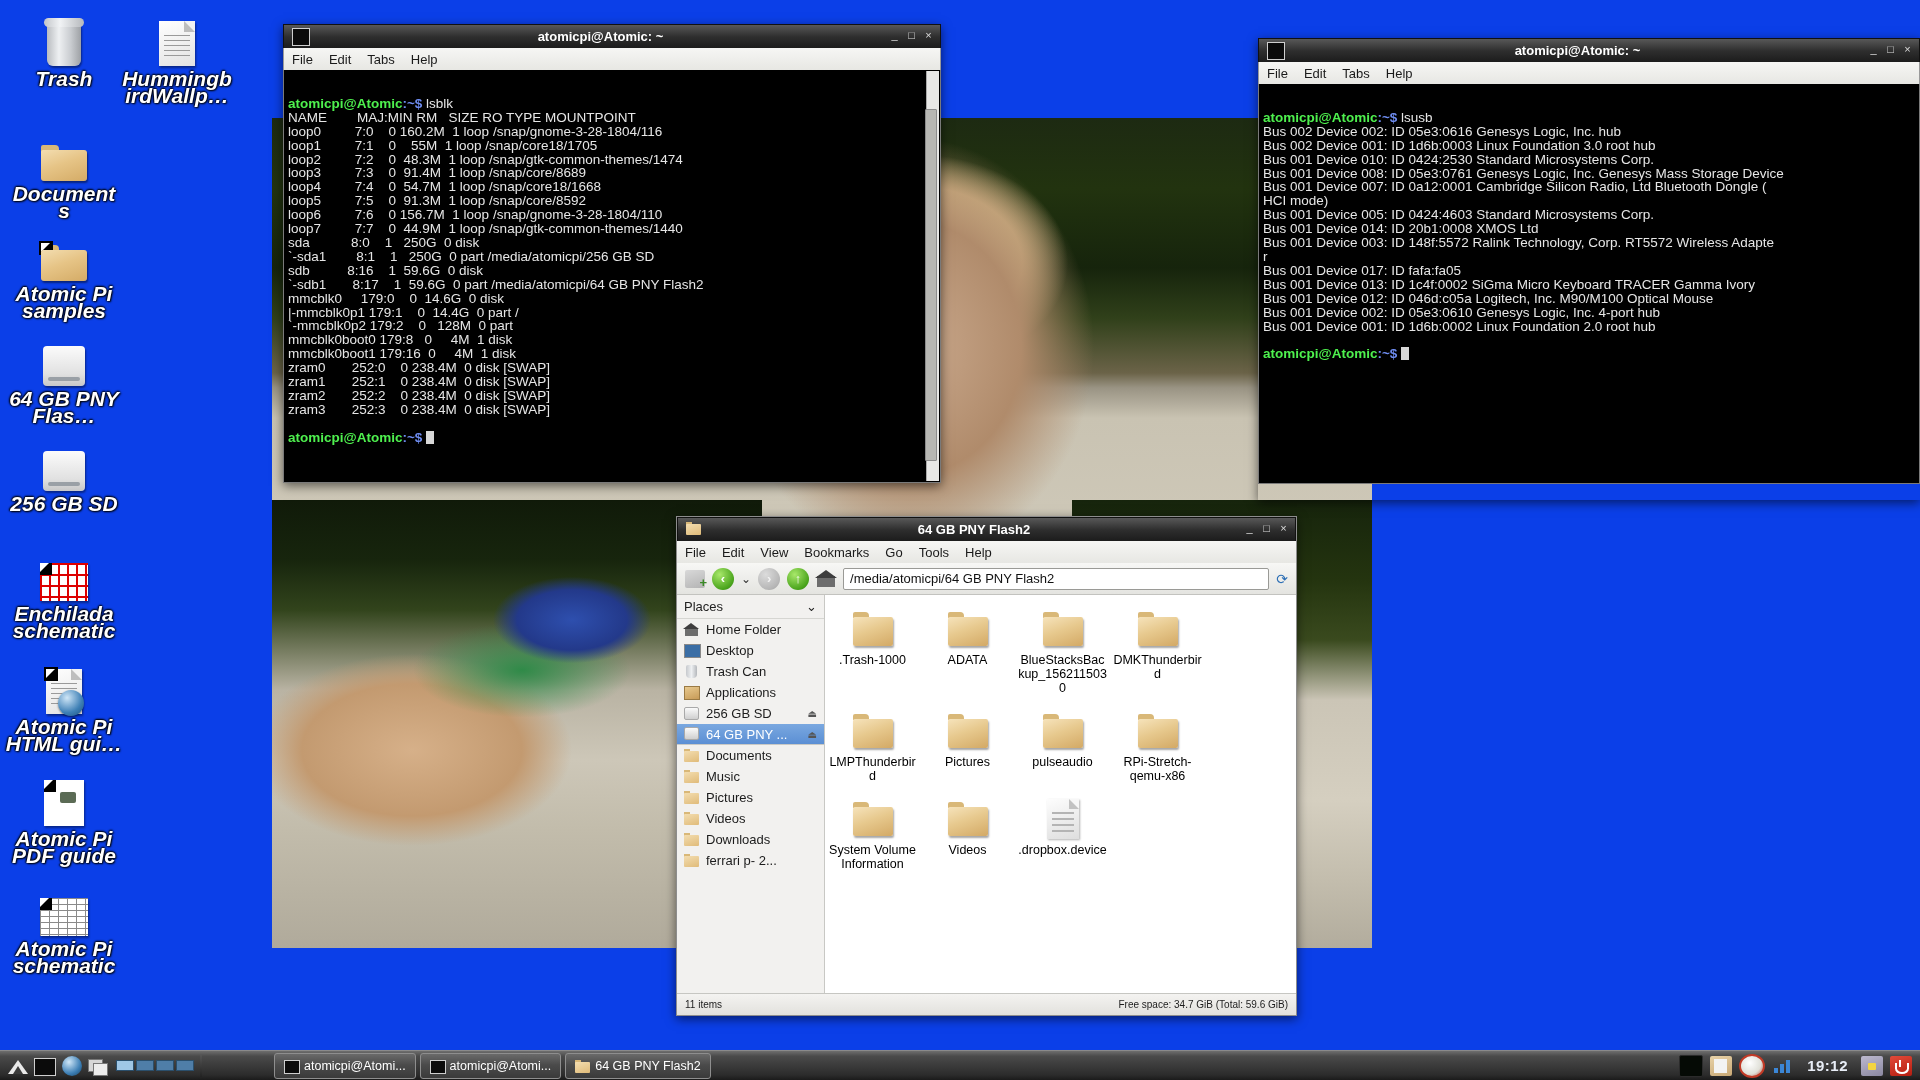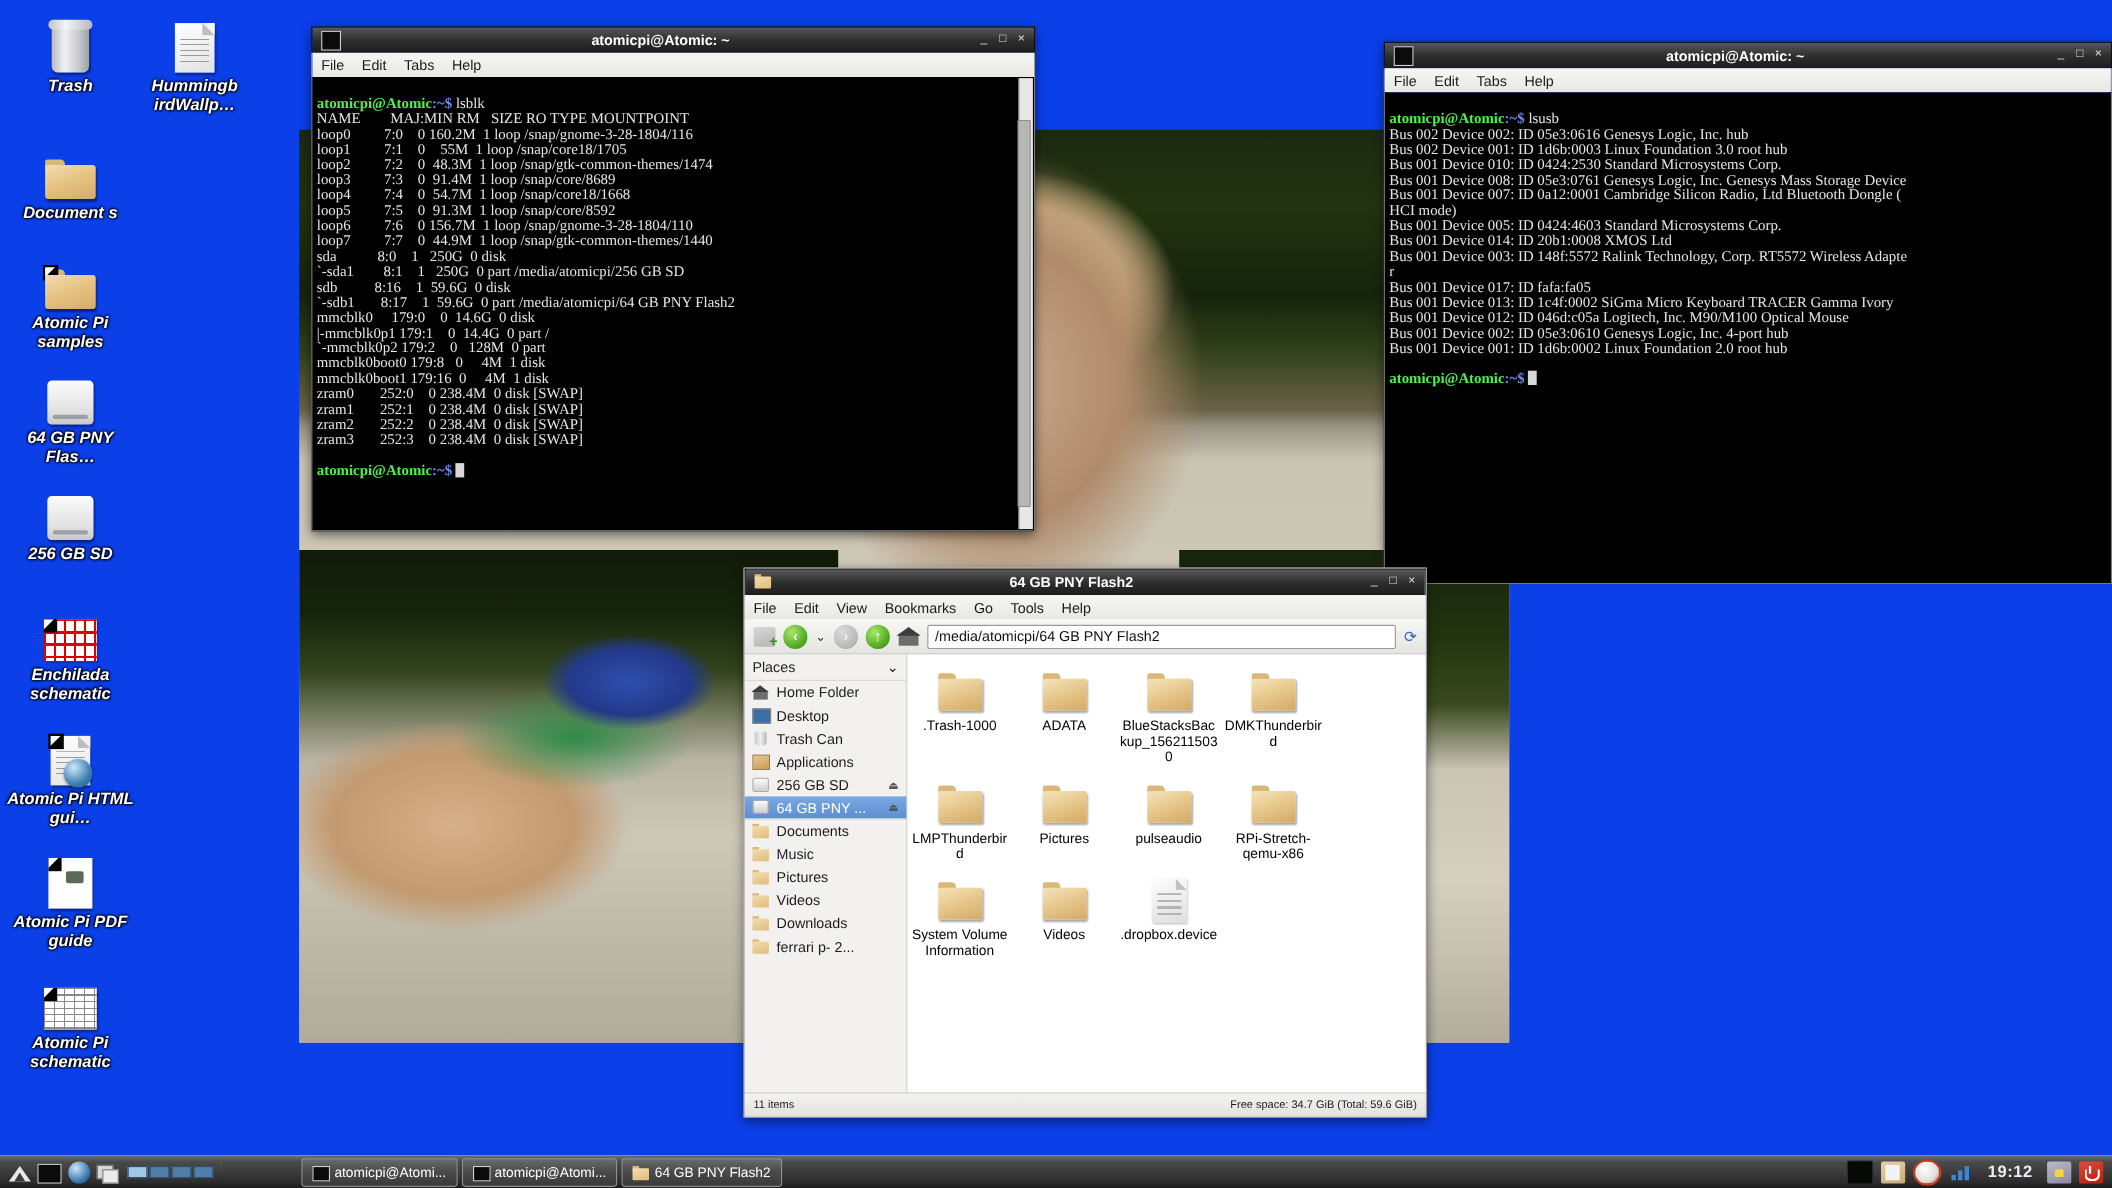--- a/index.html
+++ b/index.html
@@ -45,21 +45,21 @@
     left:1072px;top:500px;width:300px;height:448px;
     background:
       radial-gradient(ellipse 70px 110px at 150px 200px, #d9b78f 0%, #c09a6e 55%, rgba(0,0,0,0) 78%),
       linear-gradient(to bottom, #16240c 0px, #24340f 80px, #3a4a1e 140px,
         #cbc5b6 200px, #d5cfc0 300px, #c3bdad 380px, #b2ac9d 448px);
   }
   
   .dicon{position:absolute;width:118px;text-align:center;cursor:default;}
   .dicon .glyph{height:56px;display:flex;align-items:flex-end;justify-content:center;}
   .dicon .dlabel{
-    color:#fff;font-size:15px;font-weight:bold;font-style:italic;line-height:17px;
+    color:#fff;font-size:21px;font-weight:bold;font-style:italic;line-height:17px;
     text-shadow:1px 1px 2px #000,-1px 0 2px #000,0 -1px 2px #000;
     margin-top:4px;word-wrap:break-word;
   }
   .folder{width:46px;height:38px;position:relative;}
   .folder:before{content:"";position:absolute;left:0;top:2px;width:18px;height:7px;background:#d9b878;border-radius:2px 4px 0 0;}
   .folder:after{content:"";position:absolute;left:0;top:7px;width:46px;height:31px;border-radius:2px 3px 3px 3px;
     background:linear-gradient(160deg,#f3ddb0,#e6c486 45%,#d4ab66);box-shadow:1px 2px 2px rgba(0,0,0,.45);}
   .page{width:36px;height:45px;background:linear-gradient(160deg,#fff,#e2e2e2);
     box-shadow:1px 2px 2px rgba(0,0,0,.4);position:relative;}
   .page:before{content:"";position:absolute;right:0;top:0;border-width:0 11px 11px 0;border-style:solid;border-color:#bdbdbd #f2f2f2;}
@@ -103,22 +103,22 @@
   .tb-btn{width:15px;height:15px;line-height:13px;text-align:center;font-size:11px;font-weight:normal;
     color:#ddd;}
   .menubar{
     height:22px;display:flex;align-items:center;gap:0;
     background:linear-gradient(to bottom,#f6f6f4,#e7e7e3);
     border-left:1px solid #9a9a9a;border-right:1px solid #9a9a9a;
     font-size:13px;color:#1a1a1a;box-sizing:border-box;
   }
   .menubar span{padding:2px 8px;}
   .termbody{
-    background:#000;color:#e6e6e6;font-family:Liberation Serif, serif;
-    font-size:13.5px;line-height:13.9px;white-space:pre;padding:3px 4px;box-sizing:border-box;
+    background:#000;color:#e6e6e6;font-family:Liberation Sans, sans-serif;
+    font-size:13.5px;line-height:13.9px;white-space:pre;padding:13px 4px;box-sizing:border-box;
     border:1px solid #7a7a7a;border-top:none;overflow:hidden;position:relative;
   }
   .prompt-user{color:#4ef04e;font-weight:bold;}
   .prompt-path{color:#6e8cf0;font-weight:bold;}
   .cursorblk{display:inline-block;width:8px;height:13px;background:#d8d8d8;vertical-align:-2px;}
   .scrolltrack{position:absolute;right:1px;top:1px;bottom:1px;width:12px;background:#e8e8e6;border-left:1px solid #aaa;}
   .scrollthumb{position:absolute;right:2px;width:10px;background:#b7b7b3;border:1px solid #8c8c8c;border-radius:1px;}
   
   #fm{left:676px;top:516px;width:621px;height:500px;background:#edecea;border:1px solid #8d8d8d;box-sizing:border-box;}
   #fm .menubar{border:none;}
@@ -319,21 +319,21 @@
       <div class="tb-btn">□</div>
       <div class="tb-btn">×</div>
     </div>
   </div>
   <div class="menubar">
     <span>File</span>
     <span>Edit</span>
     <span>Tabs</span>
     <span>Help</span>
   </div>
-  <div class="termbody" style="height:447px">
+  <div class="termbody" style="height:400px">
 <span class="prompt-user">atomicpi@Atomic</span><span class="prompt-path">:~$</span> <span>lsusb</span>
 <span id="t2out">Bus 002 Device 002: ID 05e3:0616 Genesys Logic, Inc. hub
 Bus 002 Device 001: ID 1d6b:0003 Linux Foundation 3.0 root hub
 Bus 001 Device 010: ID 0424:2530 Standard Microsystems Corp.
 Bus 001 Device 008: ID 05e3:0761 Genesys Logic, Inc. Genesys Mass Storage Device
 Bus 001 Device 007: ID 0a12:0001 Cambridge Silicon Radio, Ltd Bluetooth Dongle (
 HCI mode)
 Bus 001 Device 005: ID 0424:4603 Standard Microsystems Corp.
 Bus 001 Device 014: ID 20b1:0008 XMOS Ltd
 Bus 001 Device 003: ID 148f:5572 Ralink Technology, Corp. RT5572 Wireless Adapte

